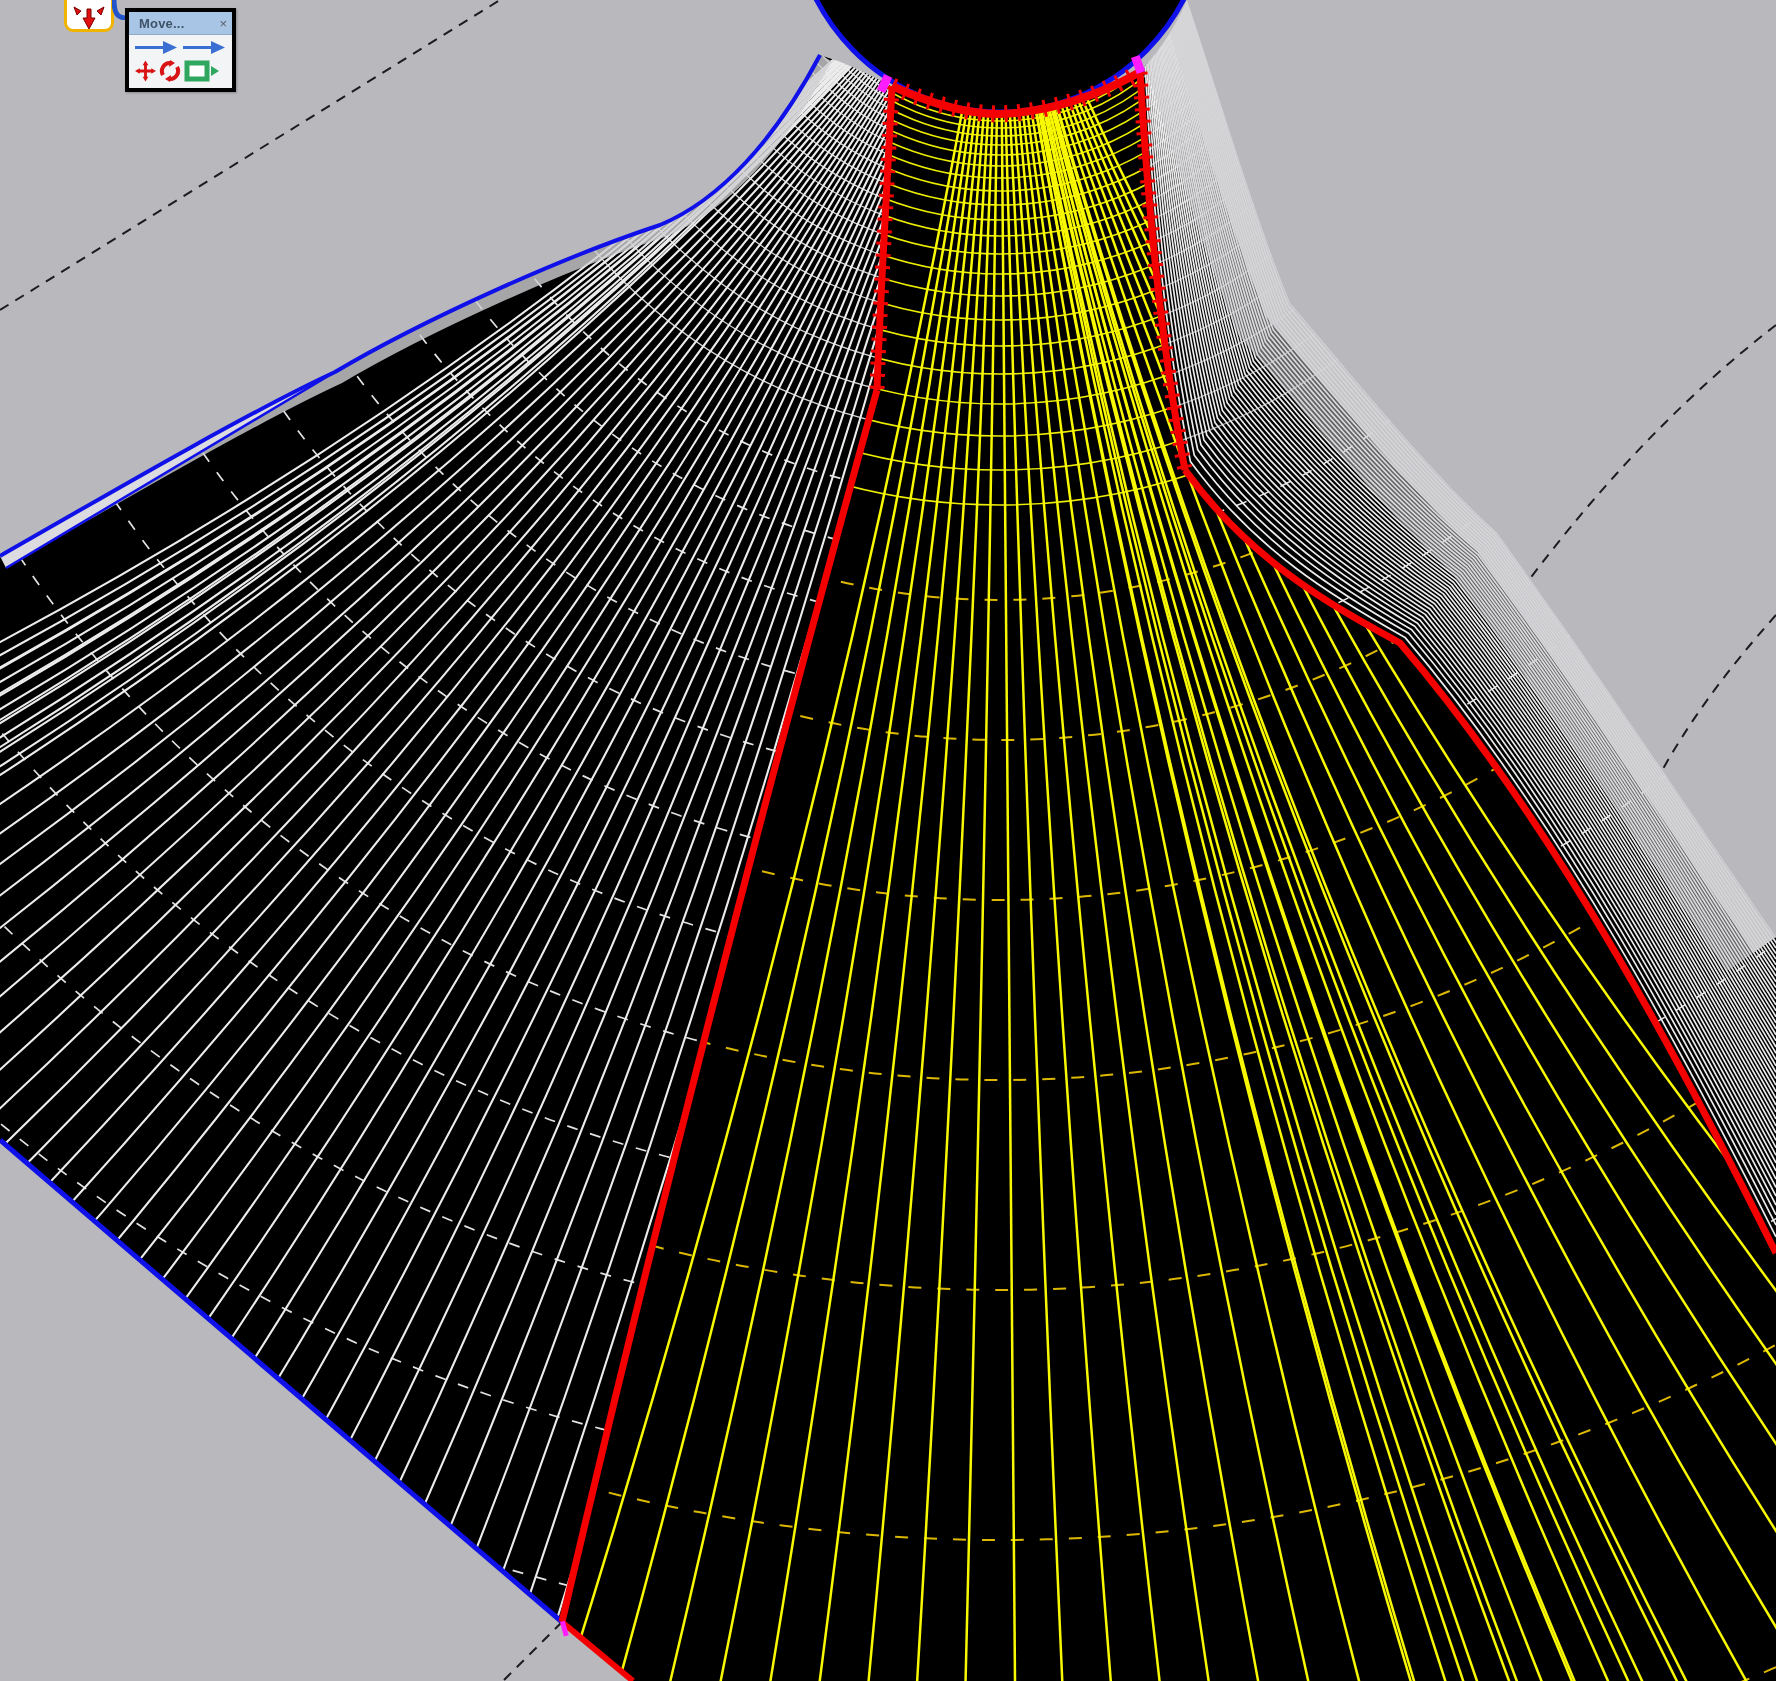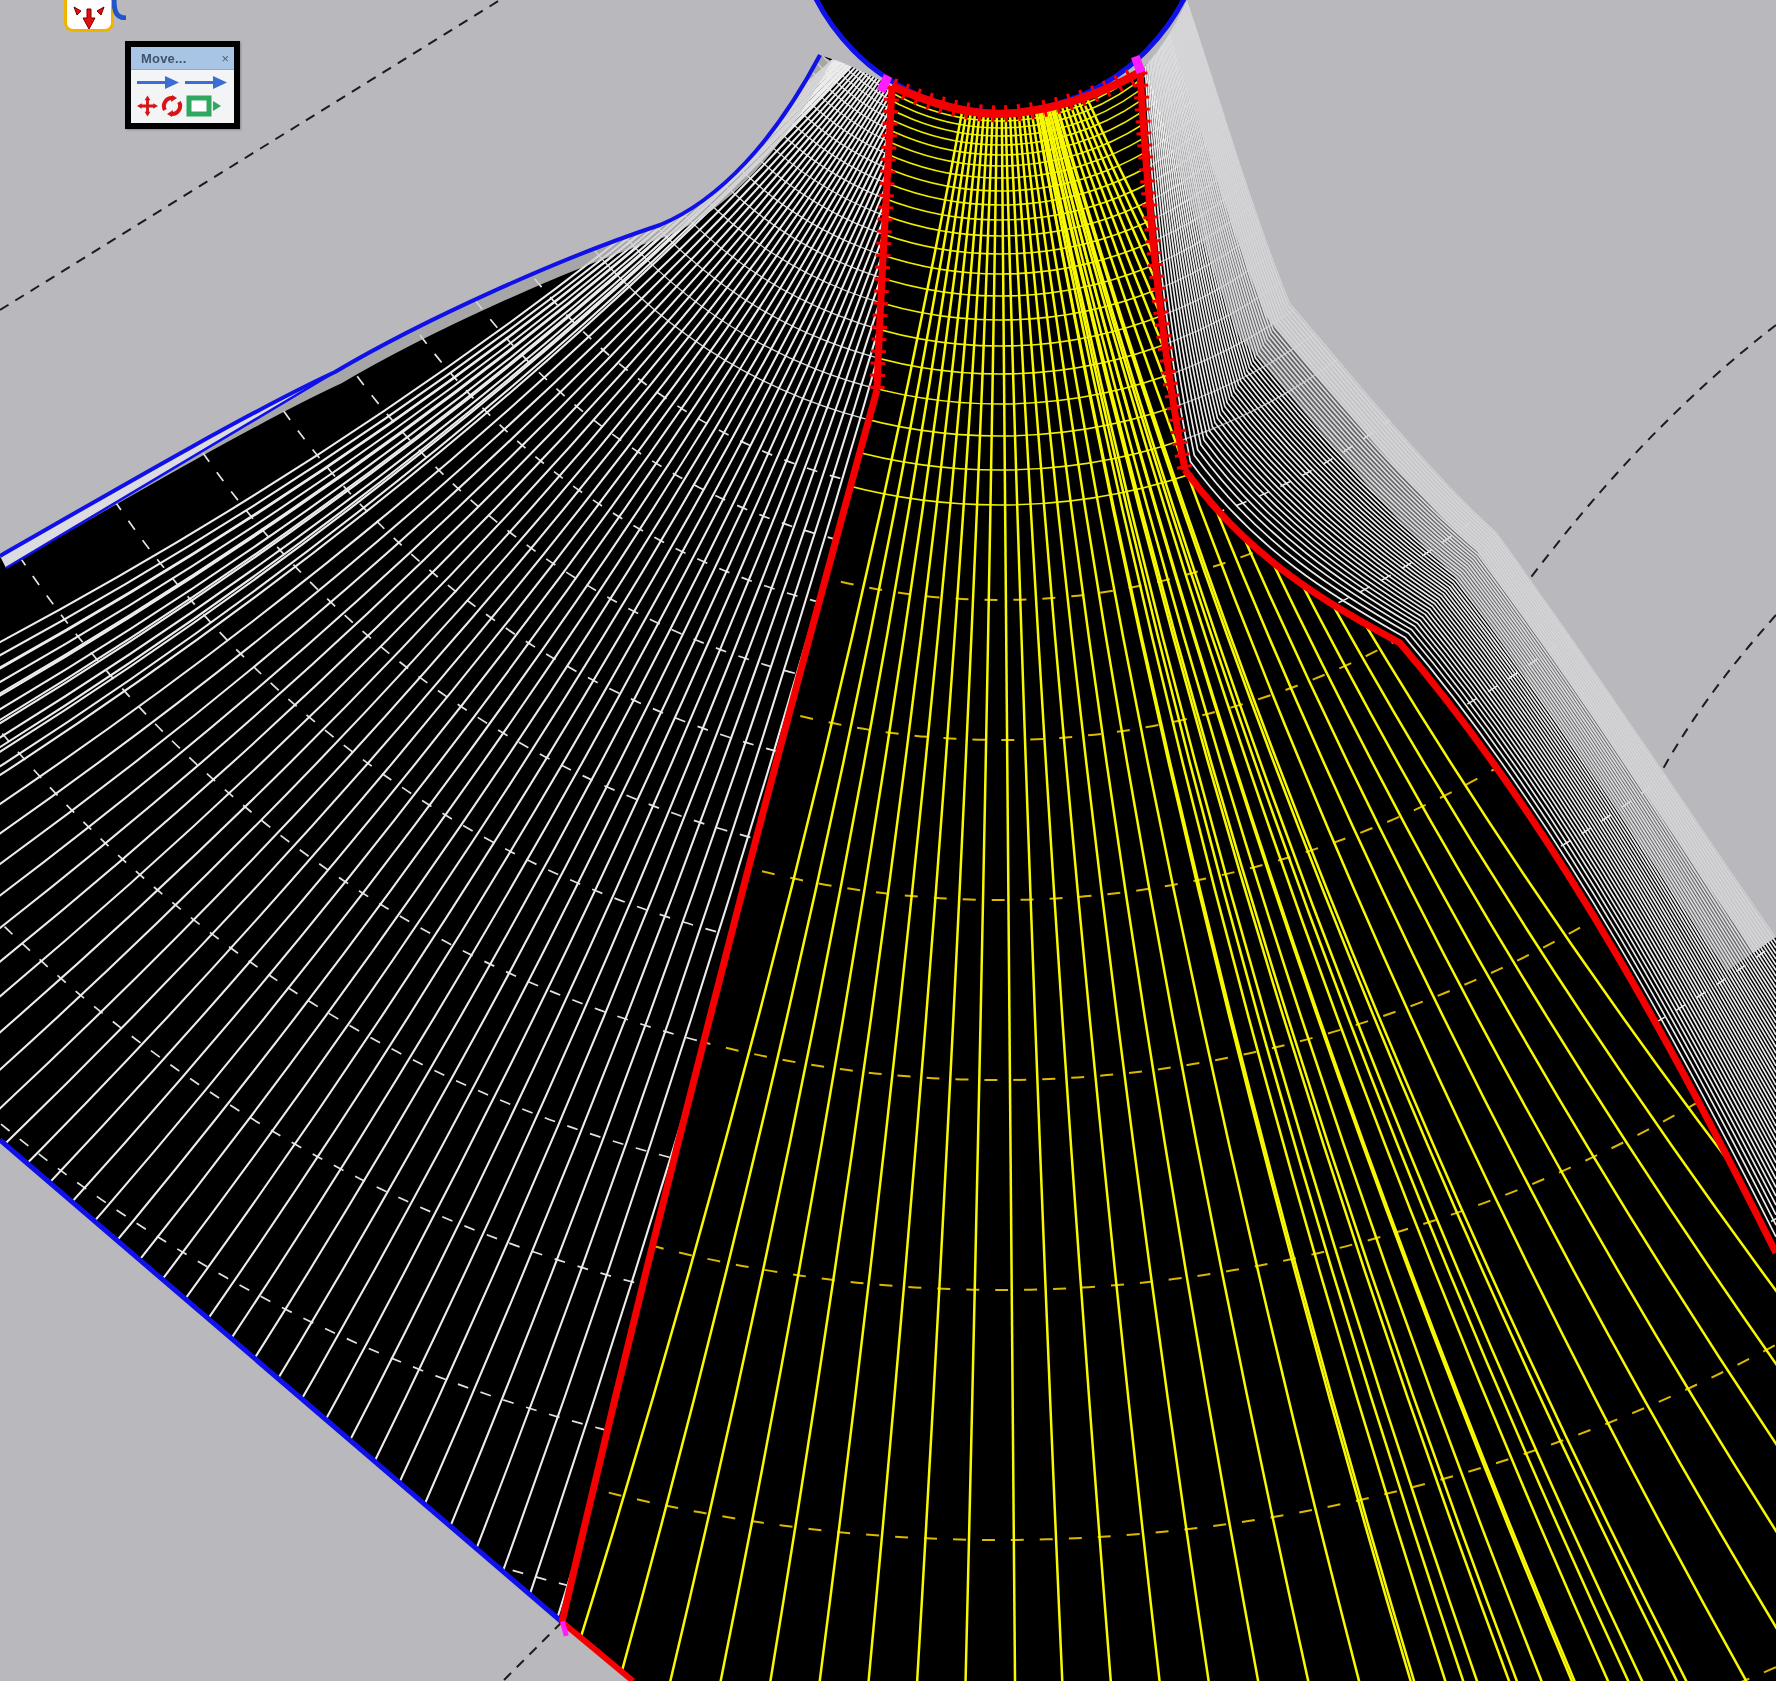--- a/index.html
+++ b/index.html
@@ -10,21 +10,21 @@
   .viewport svg.scene{position:absolute;left:0;top:0;}
   
   .cursor-badge{
     position:absolute;left:64px;top:-10px;width:44px;height:36px;
     background:#ffffff;border:3px solid #f0b400;border-radius:9px;
     display:flex;align-items:flex-end;justify-content:center;
   }
   .partial-icon{position:absolute;left:112px;top:0px;width:14px;height:20px;}
   .move-panel{
     position:absolute;left:125px;top:8px;width:103px;
-    background:#f2f4f6;border:6px solid #000000;box-shadow:1px 1px 2px rgba(0,0,0,.25);margin-top:33px;
+    background:#f2f4f6;border:4px solid #000000;box-shadow:1px 1px 2px rgba(0,0,0,.25);
   }
   .move-title{
     height:22px;background:#a9c5e6;border-bottom:1px solid #8fa9c6;
     display:flex;align-items:center;justify-content:space-between;
     padding:0 5px 0 10px;
   }
   .move-title .ttl{font-size:13px;font-weight:bold;color:#3f5368;letter-spacing:.2px;}
   .move-title .close{font-size:13px;color:#5a5f66;cursor:default;line-height:1;}
   .move-body{padding:5px 5px 6px 6px;}
   .arrow-row{display:flex;gap:5px;margin-bottom:5px;}

